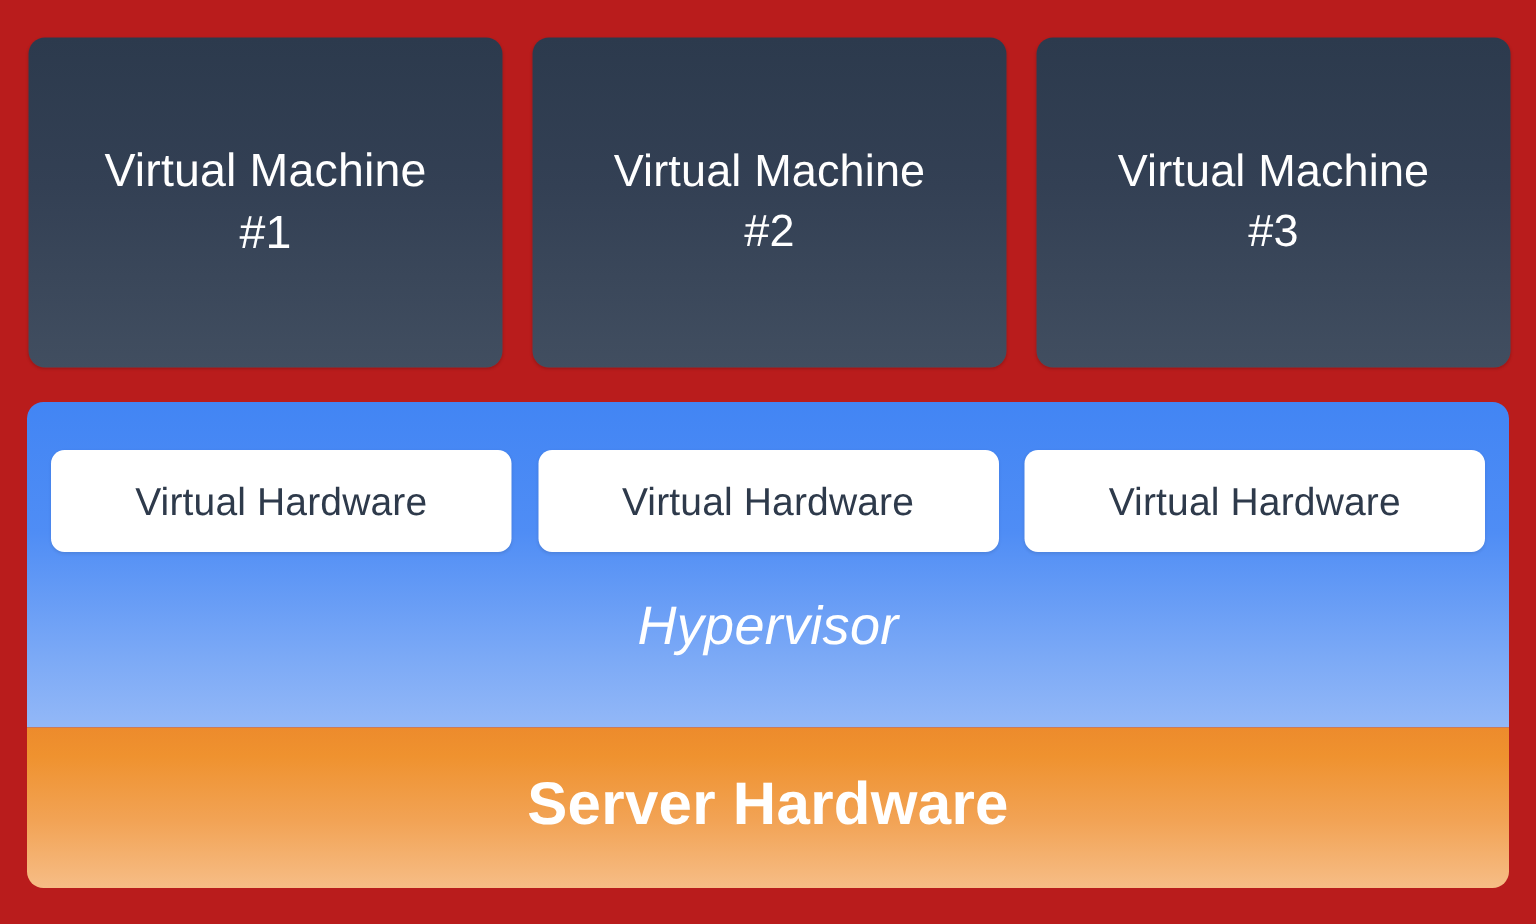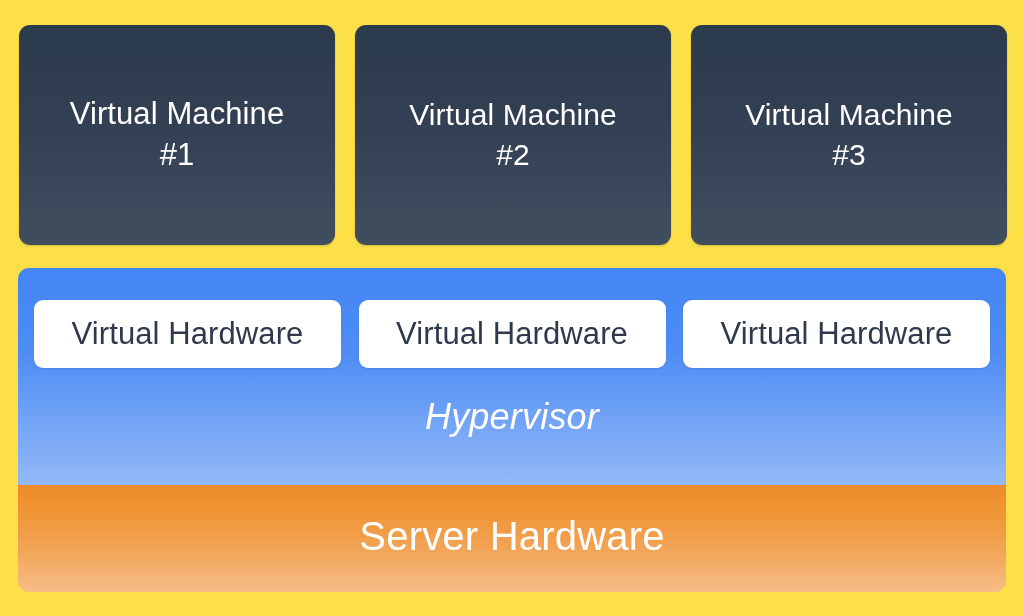--- a/index.html
+++ b/index.html
@@ -12,21 +12,21 @@
     font-family: "Liberation Sans", sans-serif;
     width: 1024px;
     height: 616px;
     overflow: hidden;
   }
 
   #diagram {
     position: relative;
     width: 1024px;
     height: 616px;
-    background: #fde047;
+    background: #b91c1c;
   }
 
   
   .vm-row {
     position: absolute;
     left: 19px;
     top: 25px;
     width: 988px;
     height: 220px;
     display: flex;
@@ -90,21 +90,21 @@
     border-radius: 9px;
     display: flex;
     align-items: center;
     justify-content: center;
     box-shadow: 0 1px 2px rgba(20,40,80,0.13);
     box-sizing: border-box;
   }
 
   .vh-label {
     color: #2e3a4b;
-    font-size: 31px;
+    font-size: 26px;
     font-weight: 400;
     letter-spacing: 0.1px;
     white-space: nowrap;
   }
 
   .hypervisor-title {
     position: absolute;
     left: 0;
     right: 0;
     top: 128px;
@@ -127,21 +127,21 @@
     background: linear-gradient(180deg, #ed8b2c 0%, #ef922f 18%, #f2a355 58%, #f6bd86 100%);
     display: flex;
     align-items: center;
     justify-content: center;
     box-sizing: border-box;
   }
 
   .server-title {
     color: #ffffff;
     font-size: 40px;
-    font-weight: 400;
+    font-weight: 700;
     letter-spacing: 0.2px;
     margin-top: -4px;
   }
 </style>
 </head>
 <body>
 
 <div id="diagram">
 
   <div class="vm-row">

